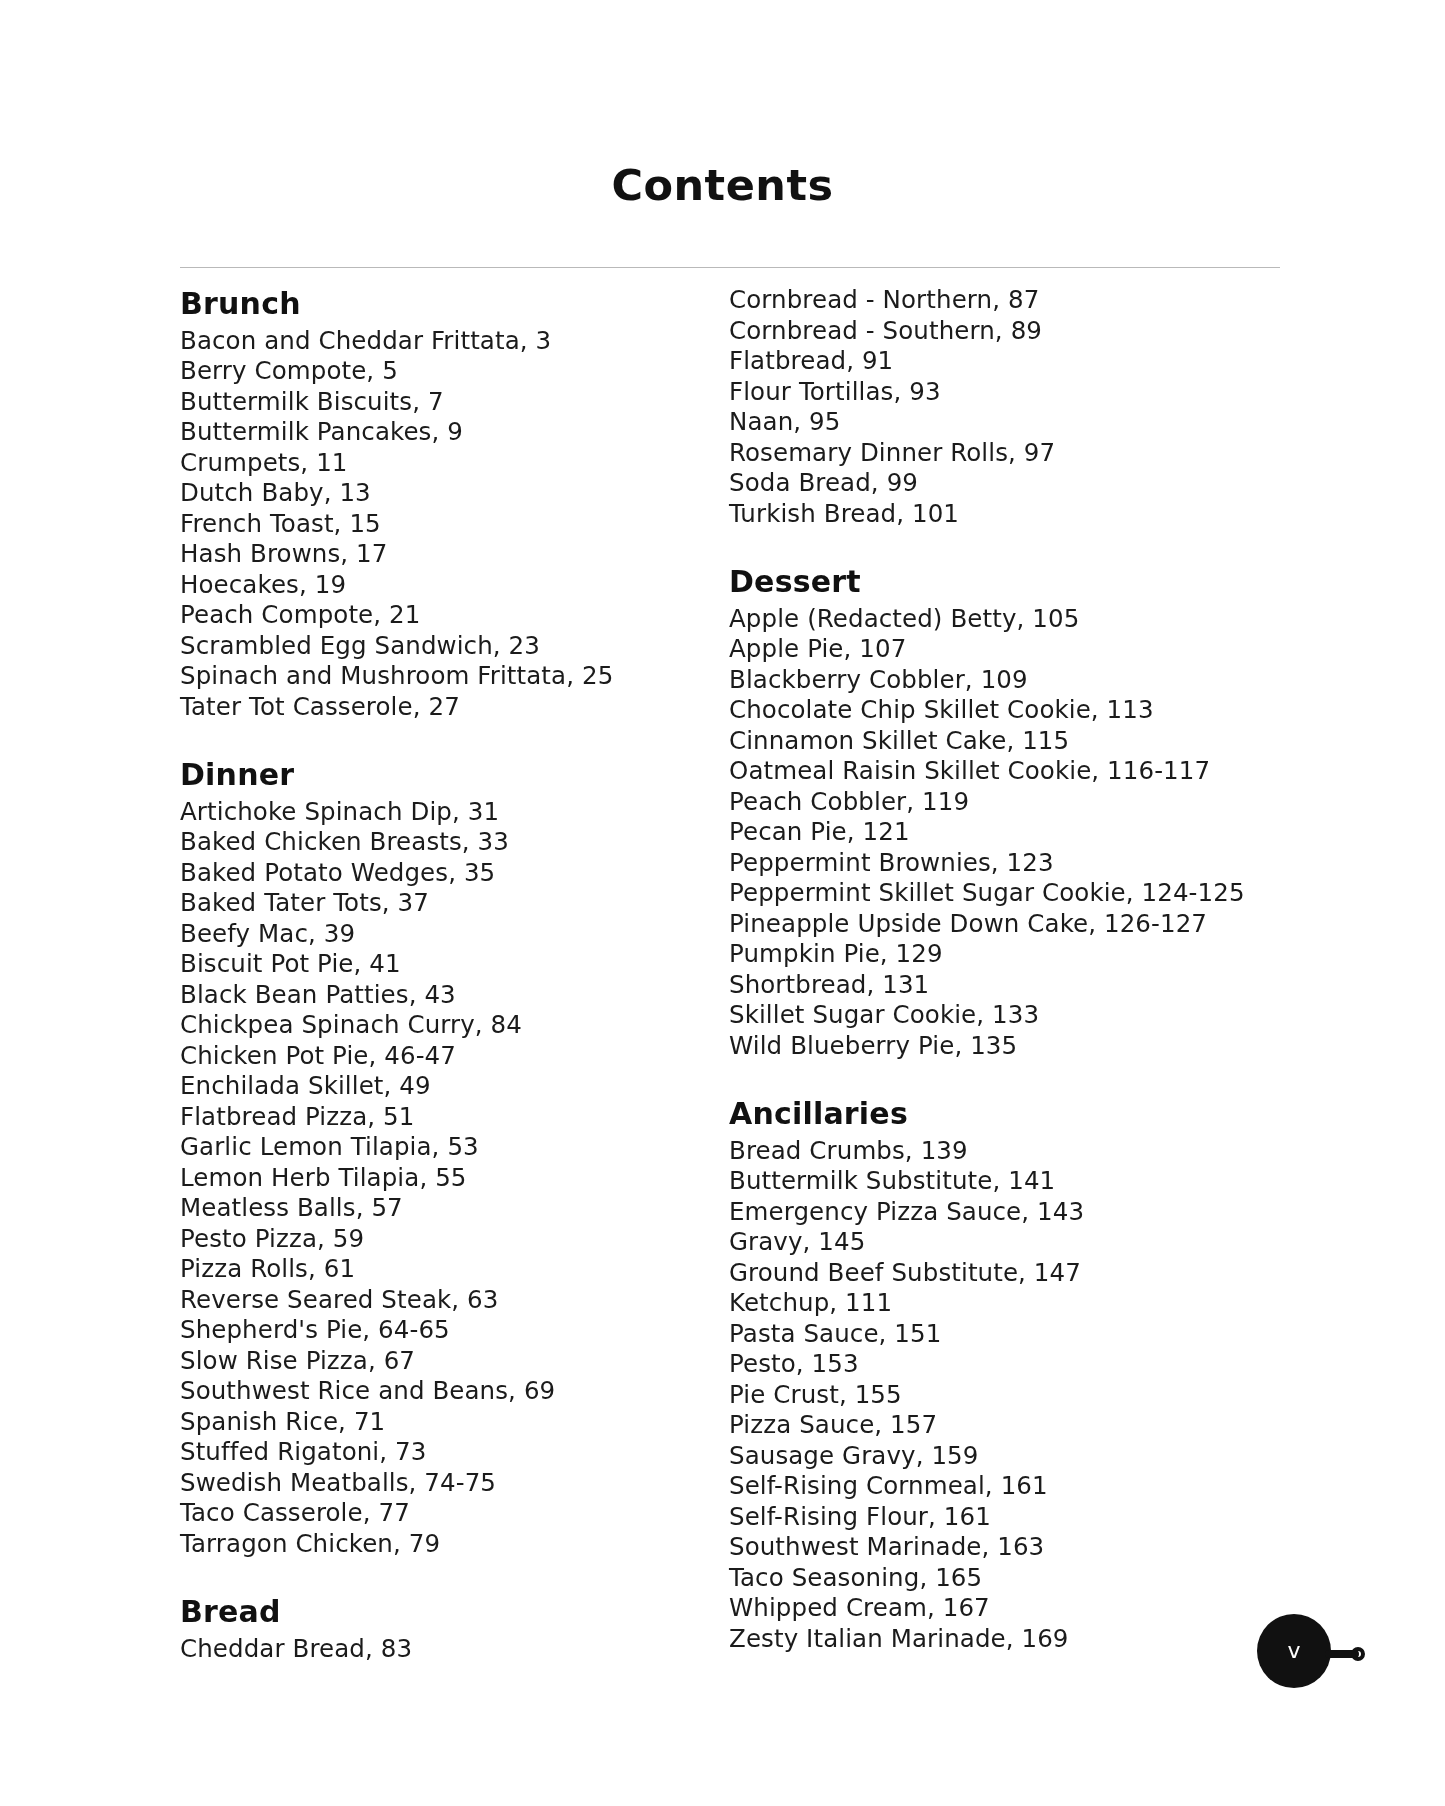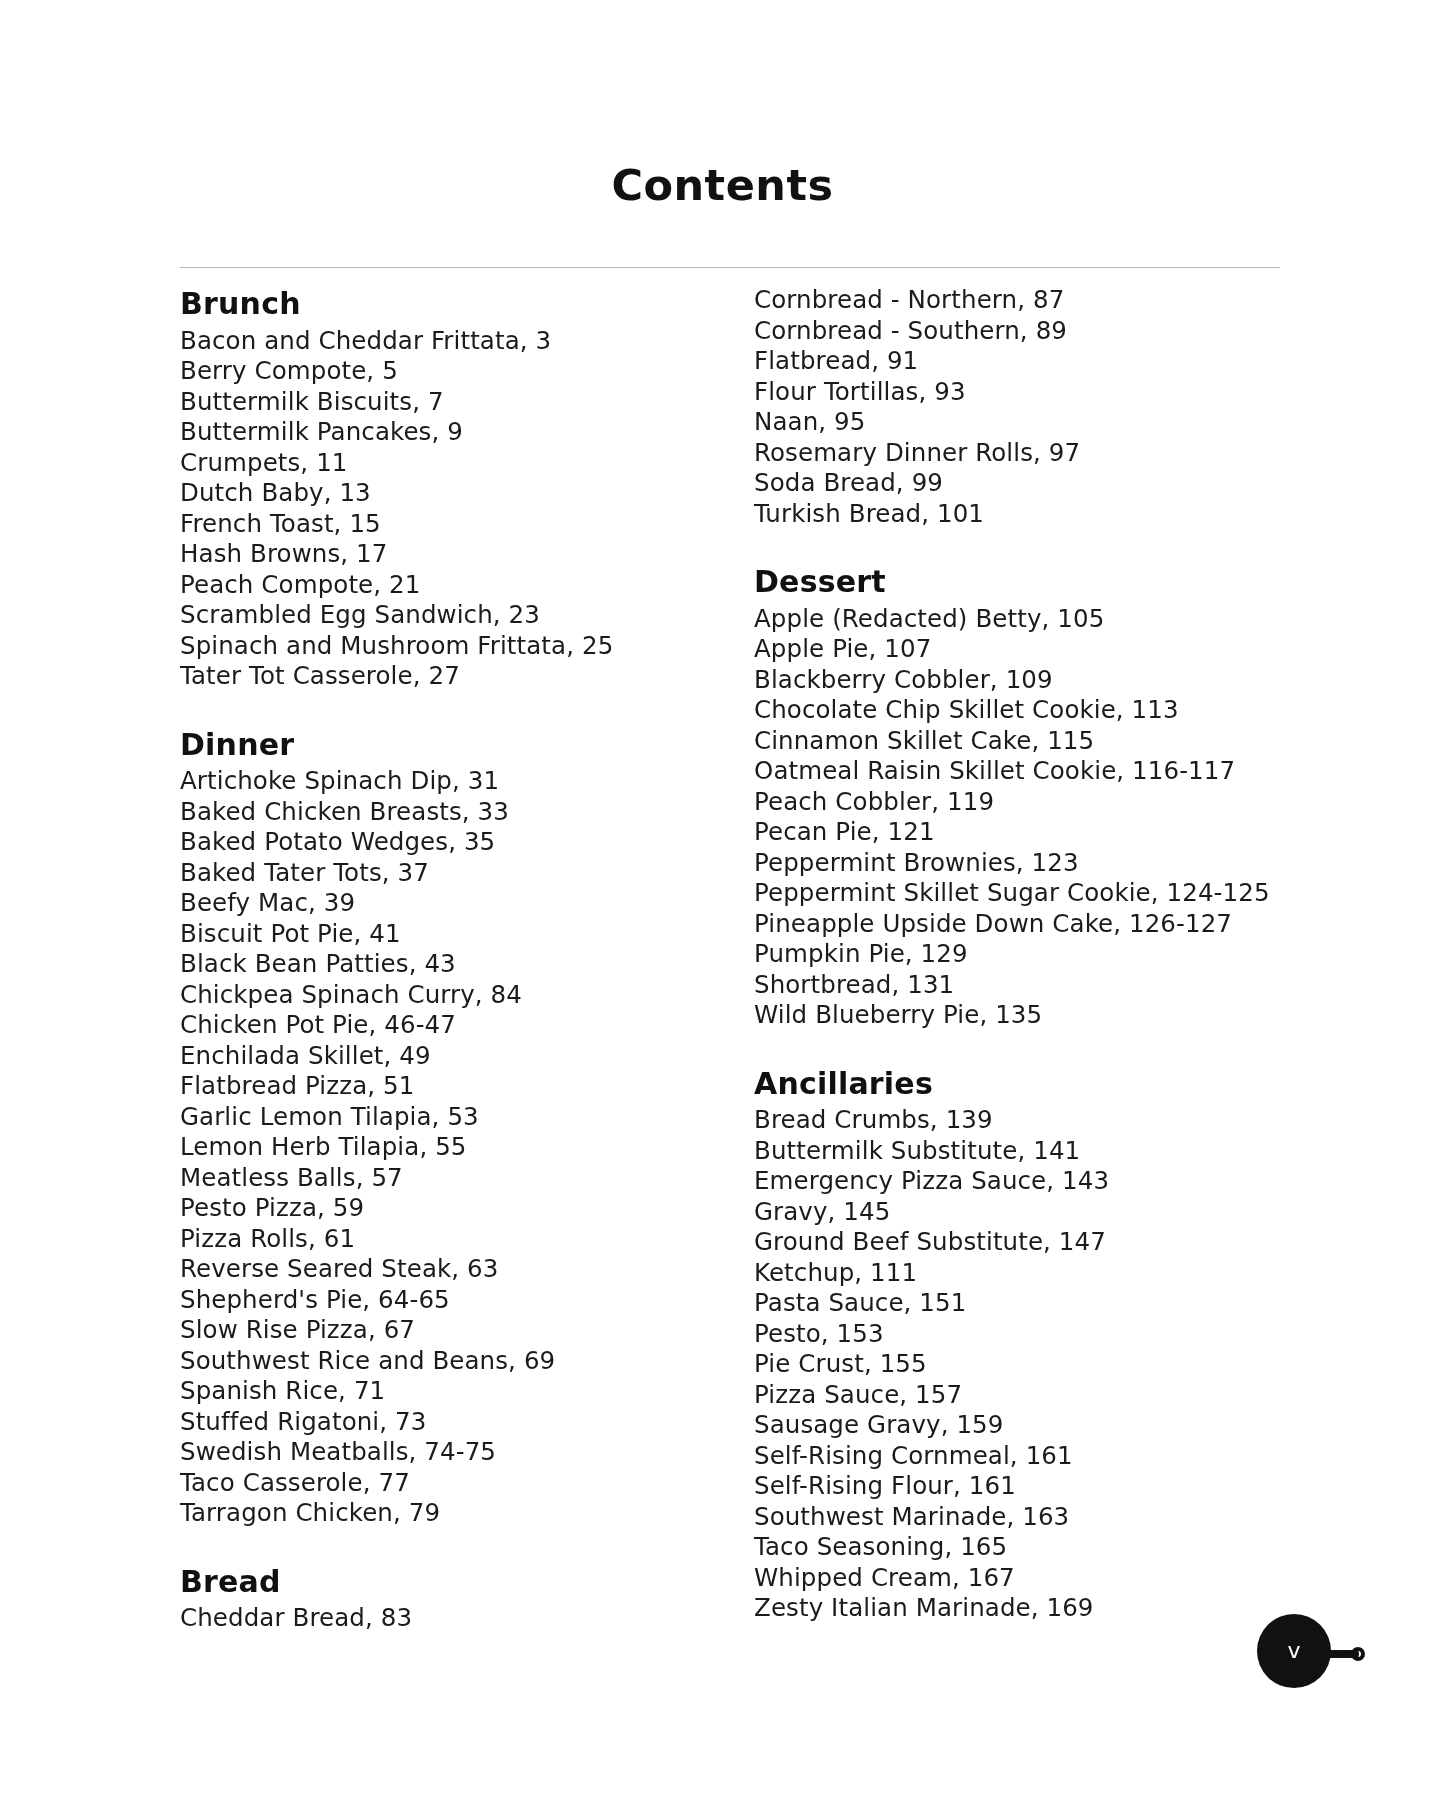--- a/index.html
+++ b/index.html
@@ -39,21 +39,21 @@
     width: 1100px;
     height: 1px;
     background: #b9b9b9;
   }
   .columns {
     position: absolute;
     top: 268px;
     left: 180px;
     width: 1115px;
     display: flex;
-    gap: 54px;
+    gap: 29px;
   }
   .col {
     width: 520px;
   }
   .section {
     margin-bottom: 34px;
   }
   .section:last-child { margin-bottom: 0; }
   .section-title {
     font-size: 30px;
@@ -133,20 +133,21 @@
         <div class="section">
           <div class="section-title">Brunch</div>
           <div class="entry">Bacon and Cheddar Frittata, 3</div>
           <div class="entry">Berry Compote, 5</div>
           <div class="entry">Buttermilk Biscuits, 7</div>
           <div class="entry">Buttermilk Pancakes, 9</div>
           <div class="entry">Crumpets, 11</div>
           <div class="entry">Dutch Baby, 13</div>
           <div class="entry">French Toast, 15</div>
           <div class="entry">Hash Browns, 17</div>
+          <div class="entry">Hoecakes, 19</div>
           <div class="entry">Peach Compote, 21</div>
           <div class="entry">Scrambled Egg Sandwich, 23</div>
           <div class="entry">Spinach and Mushroom Frittata, 25</div>
           <div class="entry">Tater Tot Casserole, 27</div>
         </div>
         <div class="section">
           <div class="section-title">Dinner</div>
           <div class="entry">Artichoke Spinach Dip, 31</div>
           <div class="entry">Baked Chicken Breasts, 33</div>
           <div class="entry">Baked Potato Wedges, 35</div>
@@ -197,20 +198,21 @@
           <div class="entry">Chocolate Chip Skillet Cookie, 113</div>
           <div class="entry">Cinnamon Skillet Cake, 115</div>
           <div class="entry">Oatmeal Raisin Skillet Cookie, 116-117</div>
           <div class="entry">Peach Cobbler, 119</div>
           <div class="entry">Pecan Pie, 121</div>
           <div class="entry">Peppermint Brownies, 123</div>
           <div class="entry">Peppermint Skillet Sugar Cookie, 124-125</div>
           <div class="entry">Pineapple Upside Down Cake, 126-127</div>
           <div class="entry">Pumpkin Pie, 129</div>
           <div class="entry">Shortbread, 131</div>
+          <div class="entry">Skillet Sugar Cookie, 133</div>
           <div class="entry">Wild Blueberry Pie, 135</div>
         </div>
         <div class="section">
           <div class="section-title">Ancillaries</div>
           <div class="entry">Bread Crumbs, 139</div>
           <div class="entry">Buttermilk Substitute, 141</div>
           <div class="entry">Emergency Pizza Sauce, 143</div>
           <div class="entry">Gravy, 145</div>
           <div class="entry">Ground Beef Substitute, 147</div>
           <div class="entry">Ketchup, 111</div>

